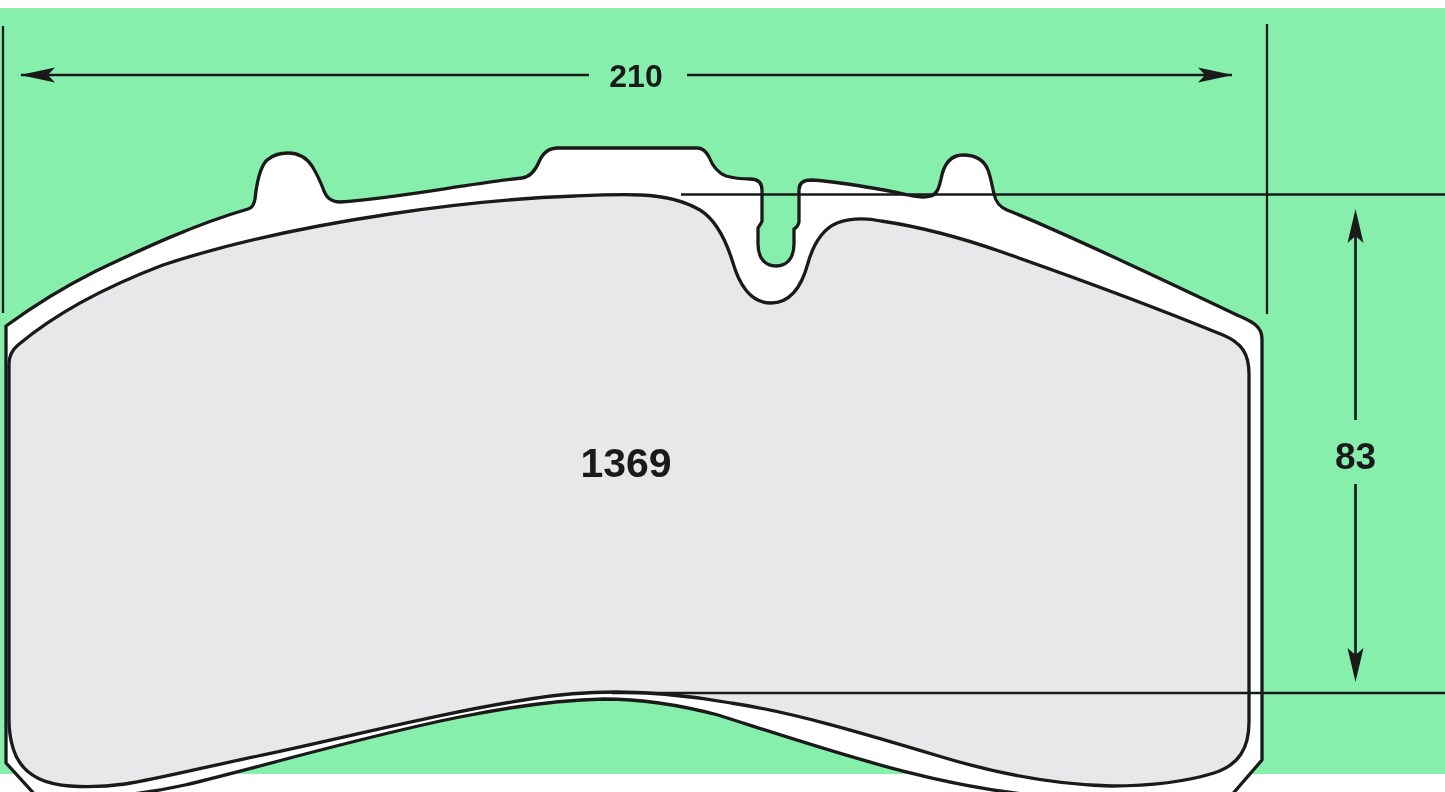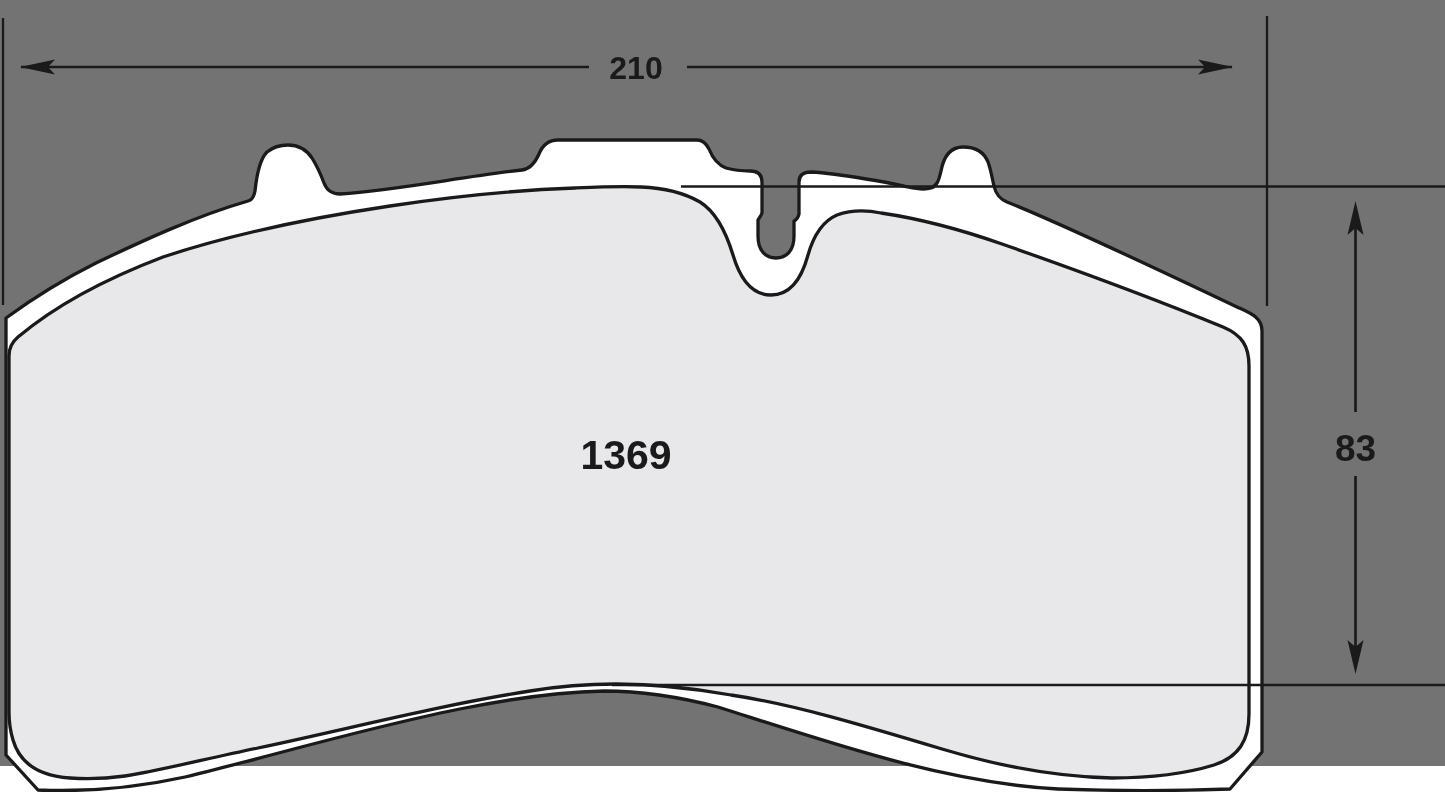--- a/index.html
+++ b/index.html
@@ -8,21 +8,22 @@
     background: #ffffff;
     width: 1445px;
     height: 792px;
     overflow: hidden;
     font-family: "Liberation Sans", sans-serif;
   }
   .stage {
     position: relative;
     width: 1445px;
     height: 766px;
-    background: #737373;
+    background: #86efac;
+    margin-top: 8px;
   }
   svg {
     display: block;
     width: 1445px;
     height: 792px;
   }
   .outline {
     stroke: currentColor;
     stroke-width: 3.3;
     stroke-linejoin: round;

